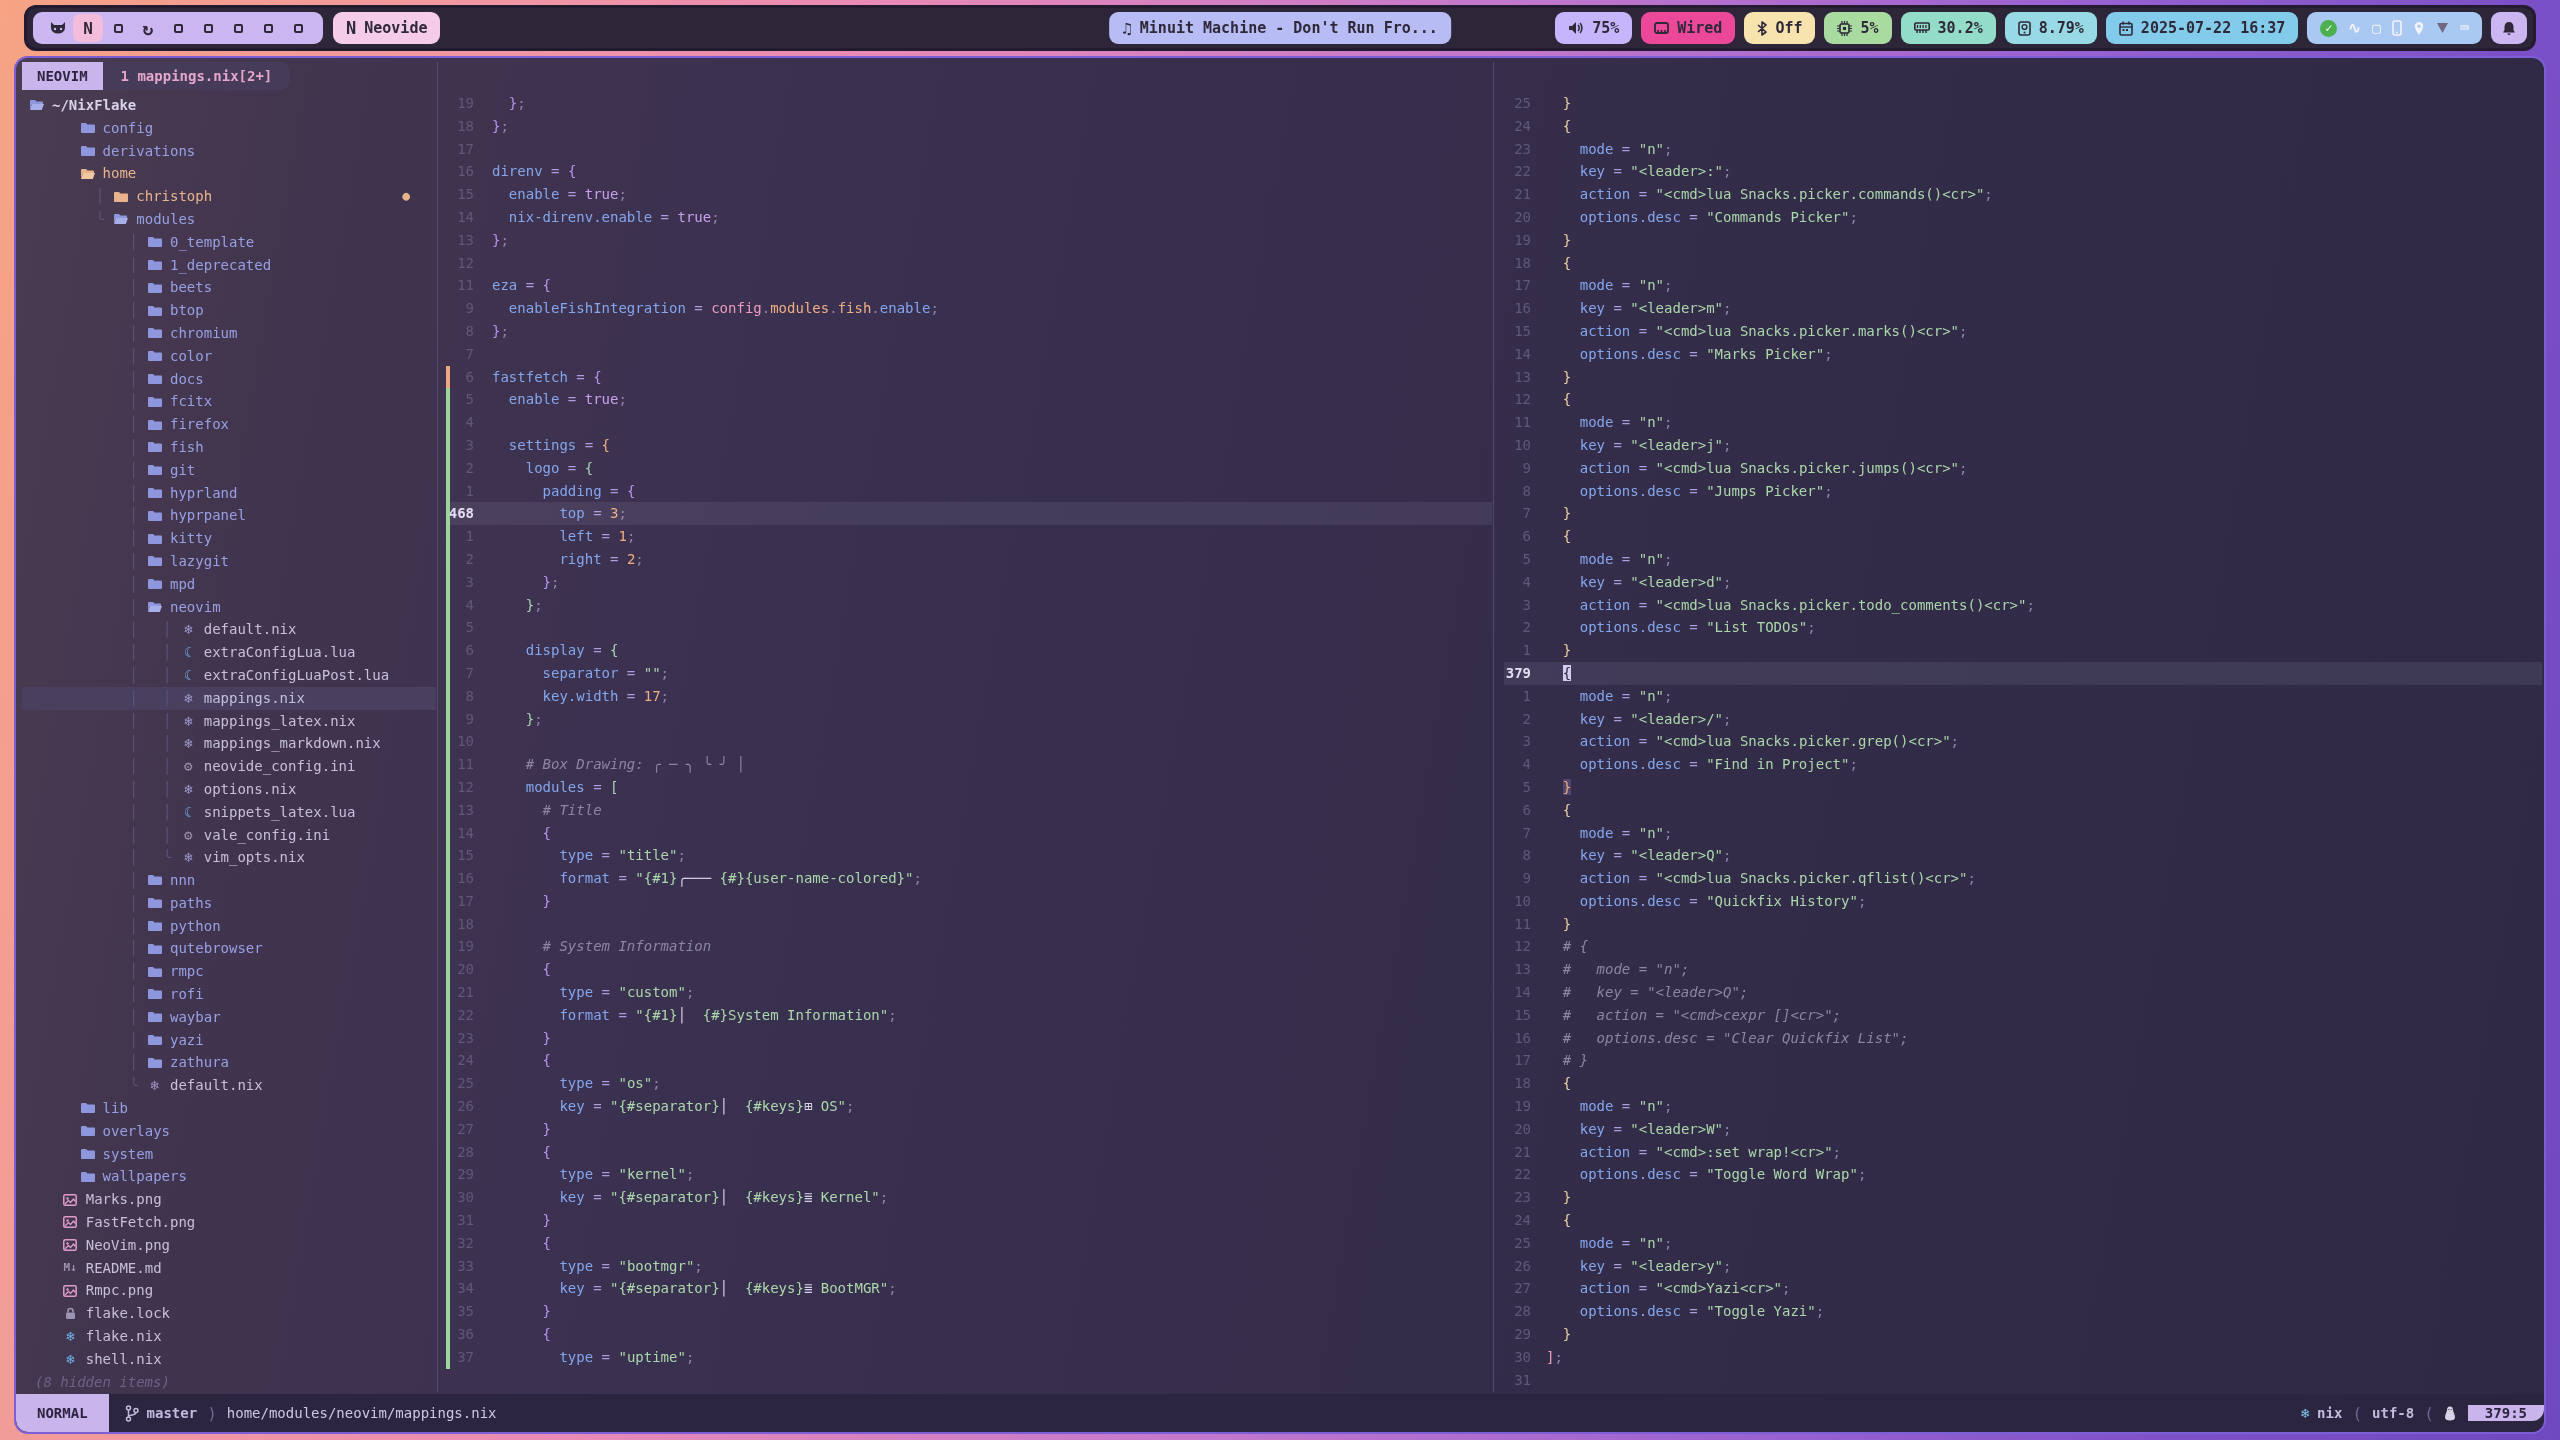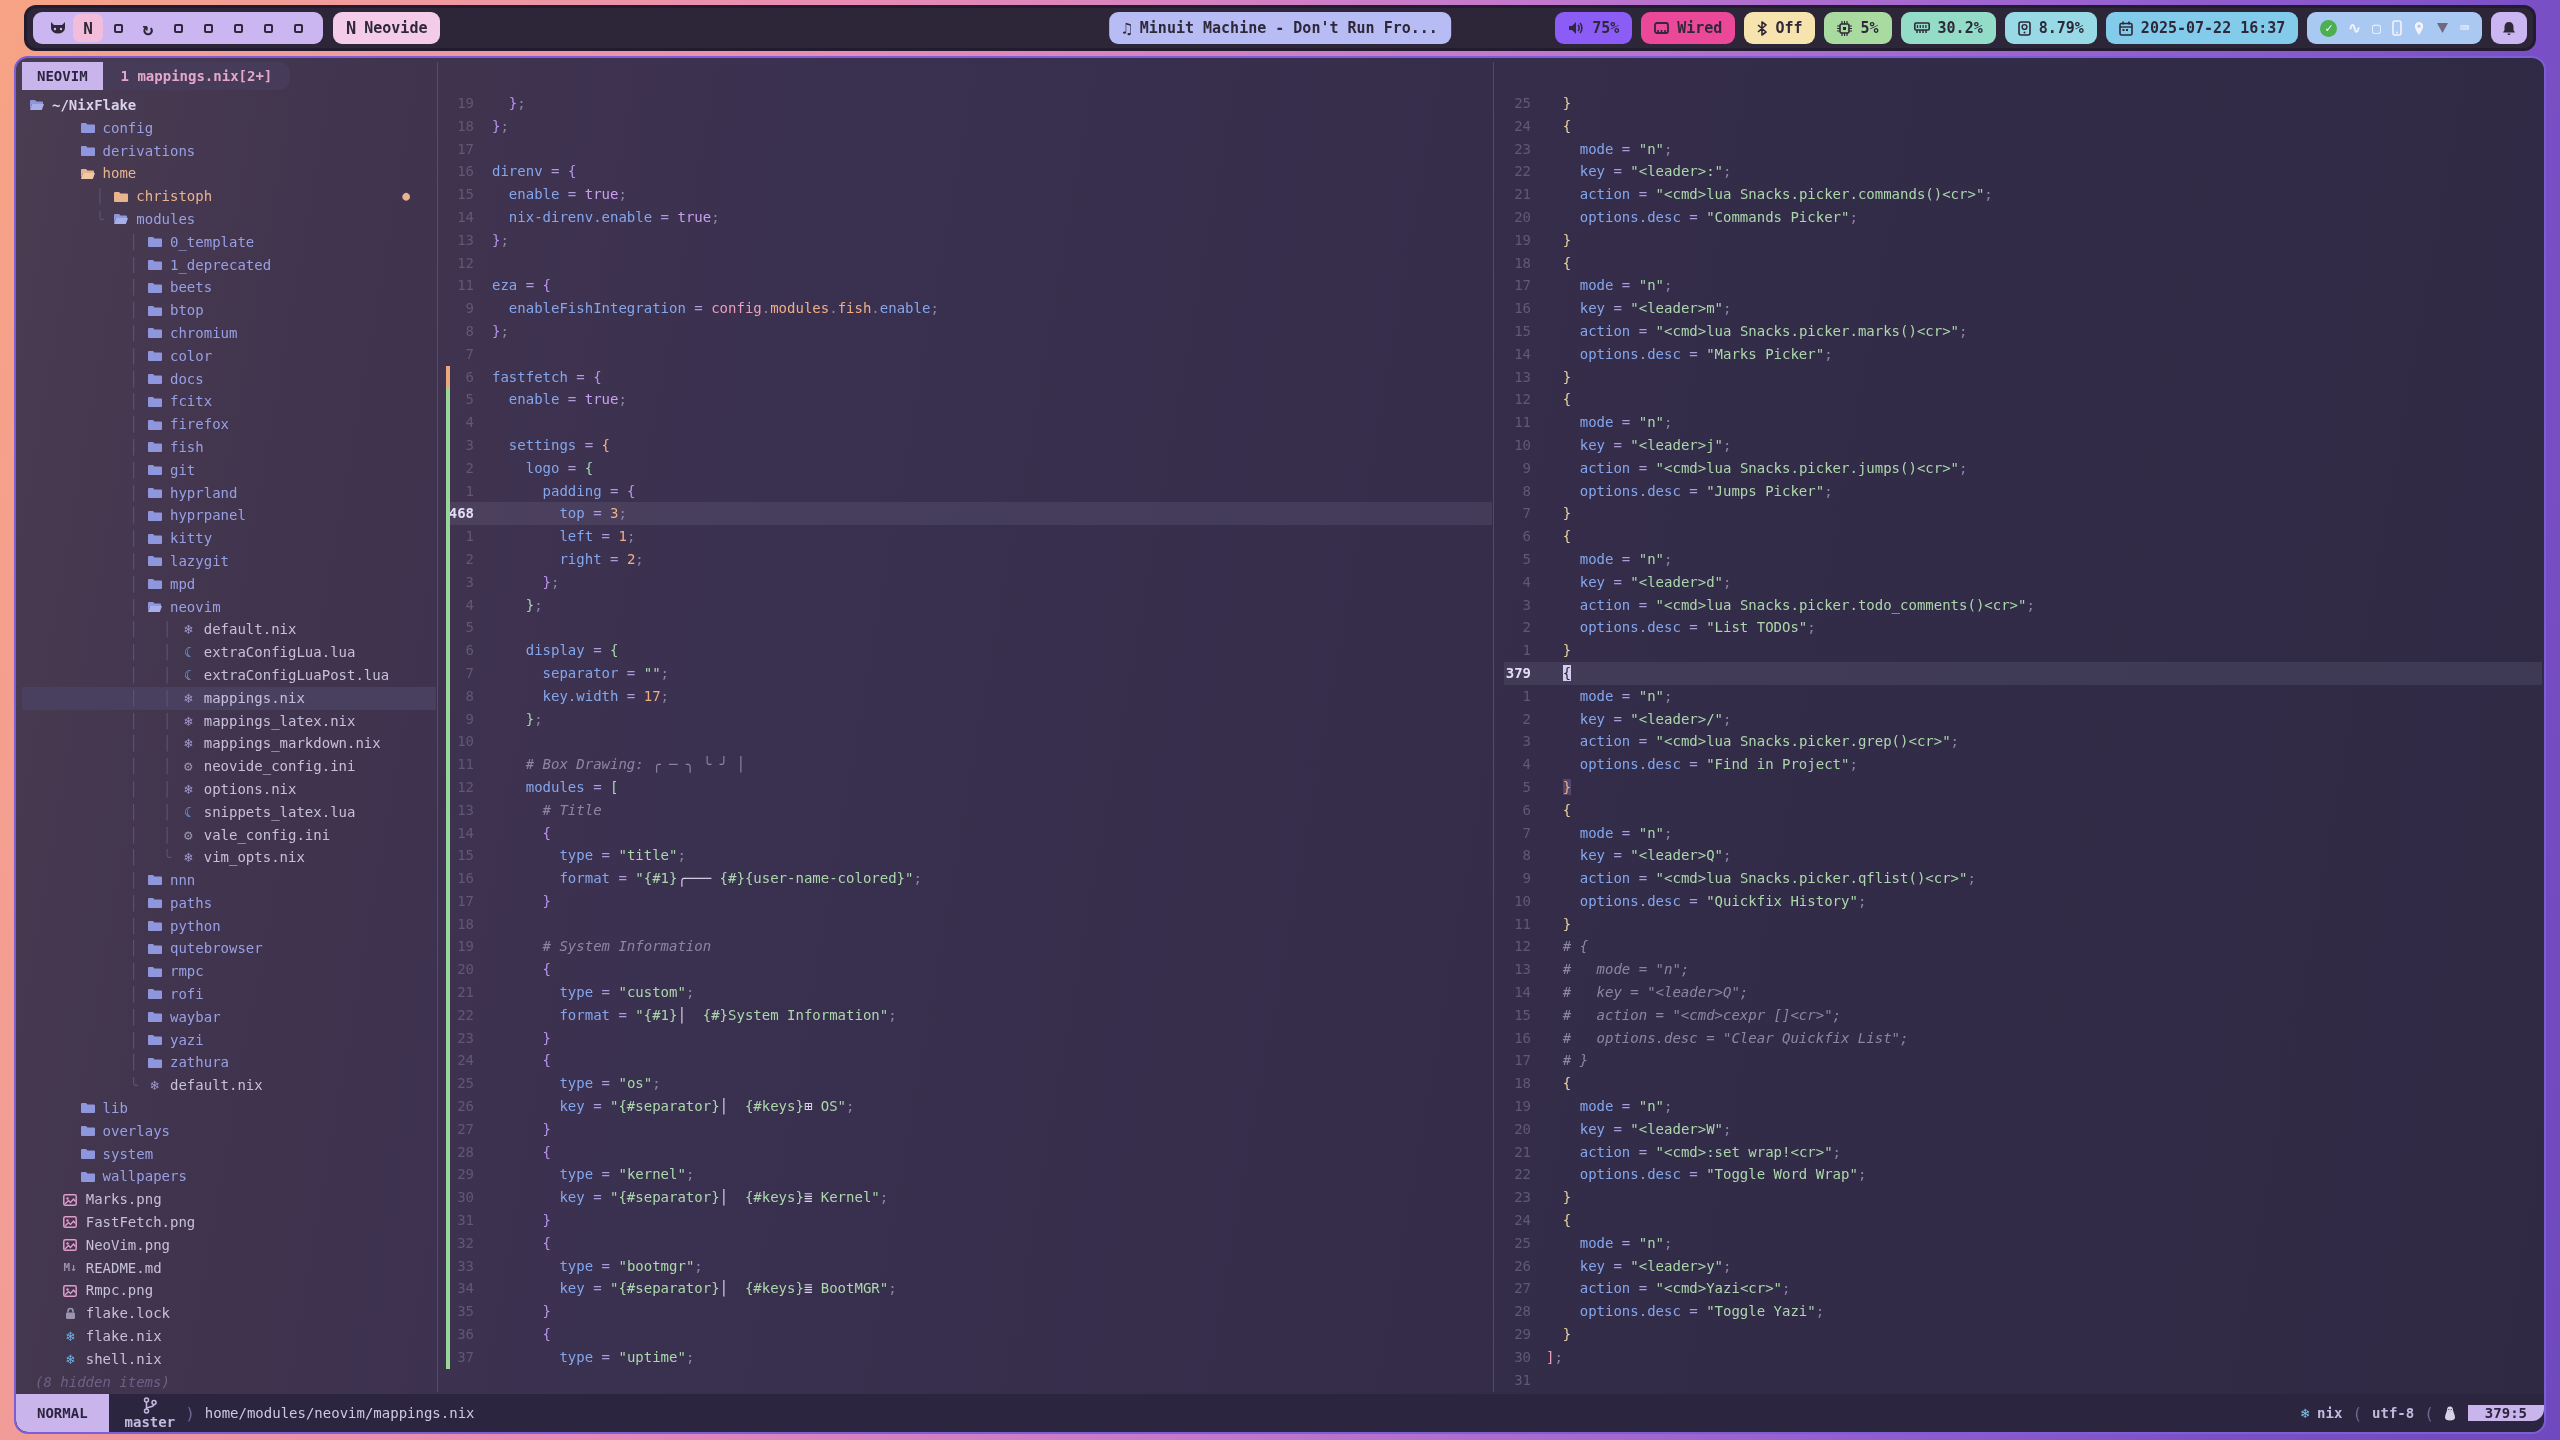--- a/index.html
+++ b/index.html
@@ -20,21 +20,21 @@
   .pill {
     height:32px; display:flex; align-items:center; gap:8px;
     padding:0 13px; border-radius:9px; font-size:15px; font-weight:bold; color:#2e2839;
   }
   .ws-pill { background:#cbb6f2; gap:0; padding:0 10px; }
   .ws { width:30px; height:28px; display:flex; align-items:center; justify-content:center; border-radius:7px; font-weight:bold; font-size:15px; color:#2e2839; }
   .ws.active { background:#f3bcdb; }
   .ws .sq { width:9px; height:9px; border:2px solid #2e2839; border-radius:2px; display:inline-block; }
   .title-pill { background:#f4cce9; }
   .music-pill { background:#b7bcf4; }
-  .vol-pill { background:#8b5cf6; }
+  .vol-pill { background:#c4b5fd; }
   .net-pill { background:#ec4899; }
   .bt-pill  { background:#f6e3ae; }
   .cpu-pill { background:#a9dba1; }
   .mem-pill { background:#93dcc8; }
   .disk-pill{ background:#97d9e4; }
   .clock-pill{ background:#83cbea; }
   .tray-pill { background:#aac9f2; gap:11px; }
   .bell-pill { background:#cbb6f2; padding:0 11px; }
   .icon { display:inline-flex; align-items:center; justify-content:center; }
   .icon svg { display:block; }
@@ -81,21 +81,21 @@
   .tk.y { color:#e6d3a3; } .tk.r { color:#ef9dbd; }
   .tk.cursor { background:#d5cdf0; color:#241e38; }
   .tk.match { background:#51456b; color:#efae83; }
   
   .statusline {
     position:absolute; left:0; right:0; bottom:0; height:38px;
     background:#2c2540; border-radius:0 0 12px 12px;
     display:flex; align-items:center; font-size:14px; font-weight:bold;
   }
   .sl-mode { background:#c9b4ec; color:#2c2540; height:100%; display:flex; align-items:center; padding:0 21px; border-radius:0 0 0 12px; }
-  .sl-branch { display:flex; align-items:center; margin-left:16px; color:#c3bade;flex-direction:column; }
+  .sl-branch { display:flex; align-items:center; gap:8px; margin-left:16px; color:#c3bade; }
   .sl-sep { color:#6f6590; font-weight:normal; margin:0 10px; font-size:16px; }
   .sl-path { color:#cfc8e2; font-weight:normal; }
   .sl-right { margin-left:auto; display:flex; align-items:center; }
   .sl-lang { color:#c3bade; display:flex; align-items:center; gap:8px; }
   .snow { color:#86c7ec; }
   .sl-pos { background:#c9b4ec; color:#2c2540; height:100%; display:flex; align-items:center; padding:0 17px; border-radius:0 0 12px 0; margin-left:12px; }
 </style>
 </head>
 <body>
 

